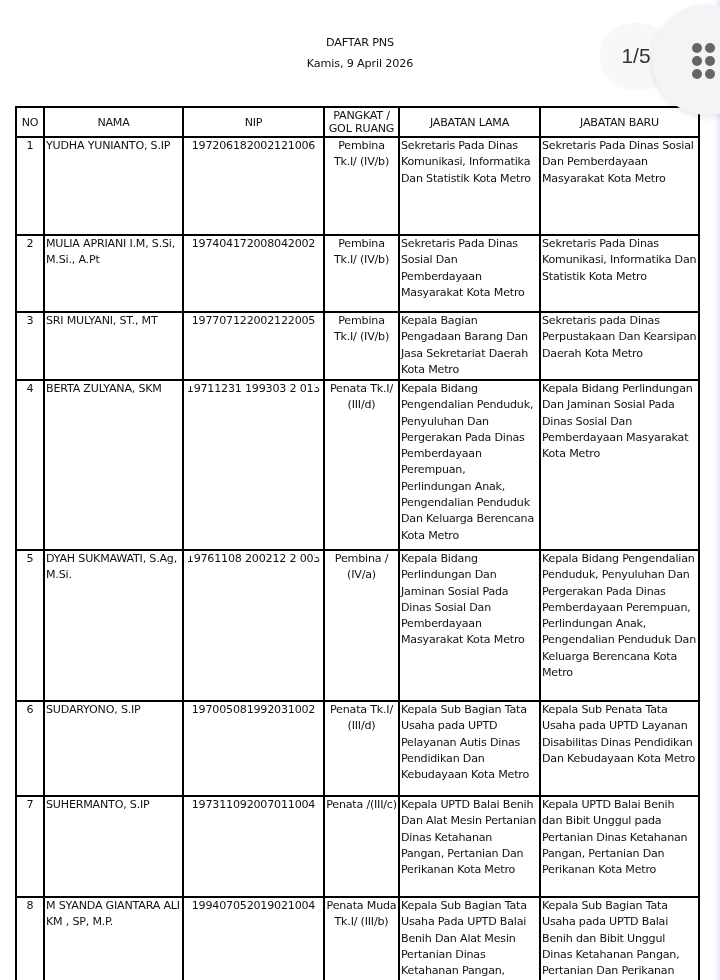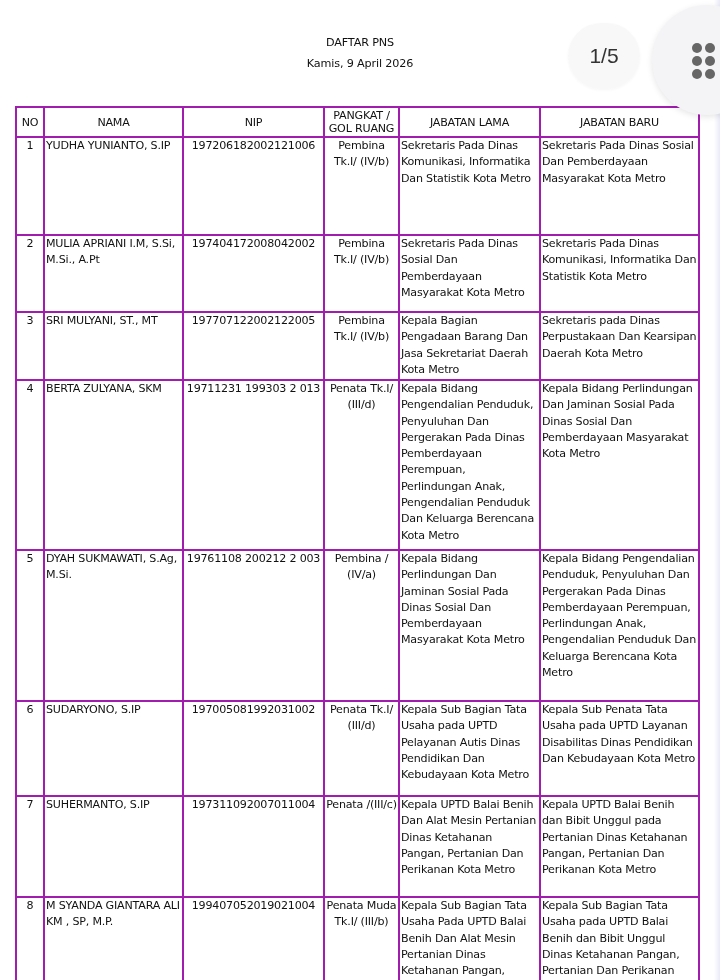--- a/index.html
+++ b/index.html
@@ -12,53 +12,53 @@
     }
     .doc-header div { white-space: nowrap; margin-top: 6px; }
 
     table.pns {
       position: absolute; left: 15px; top: 106px;
       border-collapse: collapse; table-layout: fixed;
       width: 683px;
       font-size: 11.1px; line-height: 16.3px; letter-spacing: -0.2px;
     }
     table.pns th, table.pns td {
-      border: 2px solid #a21caf;
+      border: 2px solid #000000;
       vertical-align: top;
       padding: 0 1px 0 1px;
       overflow: hidden;
       word-wrap: break-word;
     }
     table.pns th {
       font-weight: normal; text-align: center; vertical-align: middle;
       line-height: 13px; padding-top: 1px; padding-bottom: 1px;
     }
     col.c-no { width: 28px; }
     col.c-nama { width: 139px; }
     col.c-nip { width: 141px; }
     col.c-pangkat { width: 75px; }
     col.c-lama { width: 141px; }
     col.c-baru { width: 159px; }
     td.no { text-align: center; }
-    td.nip { text-align: center; }
+    td.nip { text-align: center; border-radius: 18px; }
     td.pangkat { text-align: center; }
     td.nama, td.lama, td.baru { text-align: left; }
 
     tr.r1 td { height: 98px; }
     tr.r2 td { height: 77px; }
     tr.r3 td { height: 68px; }
     tr.r4 td { height: 170px; }
     tr.r5 td { height: 151px; }
     tr.r6 td { height: 95px; }
     tr.r7 td { height: 101px; }
     tr.r8 td { height: 120px; }
 
     
     .page-indicator {
-      position: absolute; left: 568px; top: 23px; width: 72px; height: 66px;
+      position: absolute; left: 600px; top: 23px; width: 72px; height: 66px;
       border-radius: 33px;
       background: rgba(245,245,247,0.72);
       box-shadow: 0 1px 3px rgba(0,0,0,0.04);
       display: flex; align-items: center; justify-content: center;
       font-size: 21px; color: #333; font-family: "Liberation Sans", sans-serif;
     }
     .menu-fab {
       position: absolute; left: 652px; top: 5px; width: 110px; height: 110px;
       border-radius: 55px;
       background: #f4f4f7;

